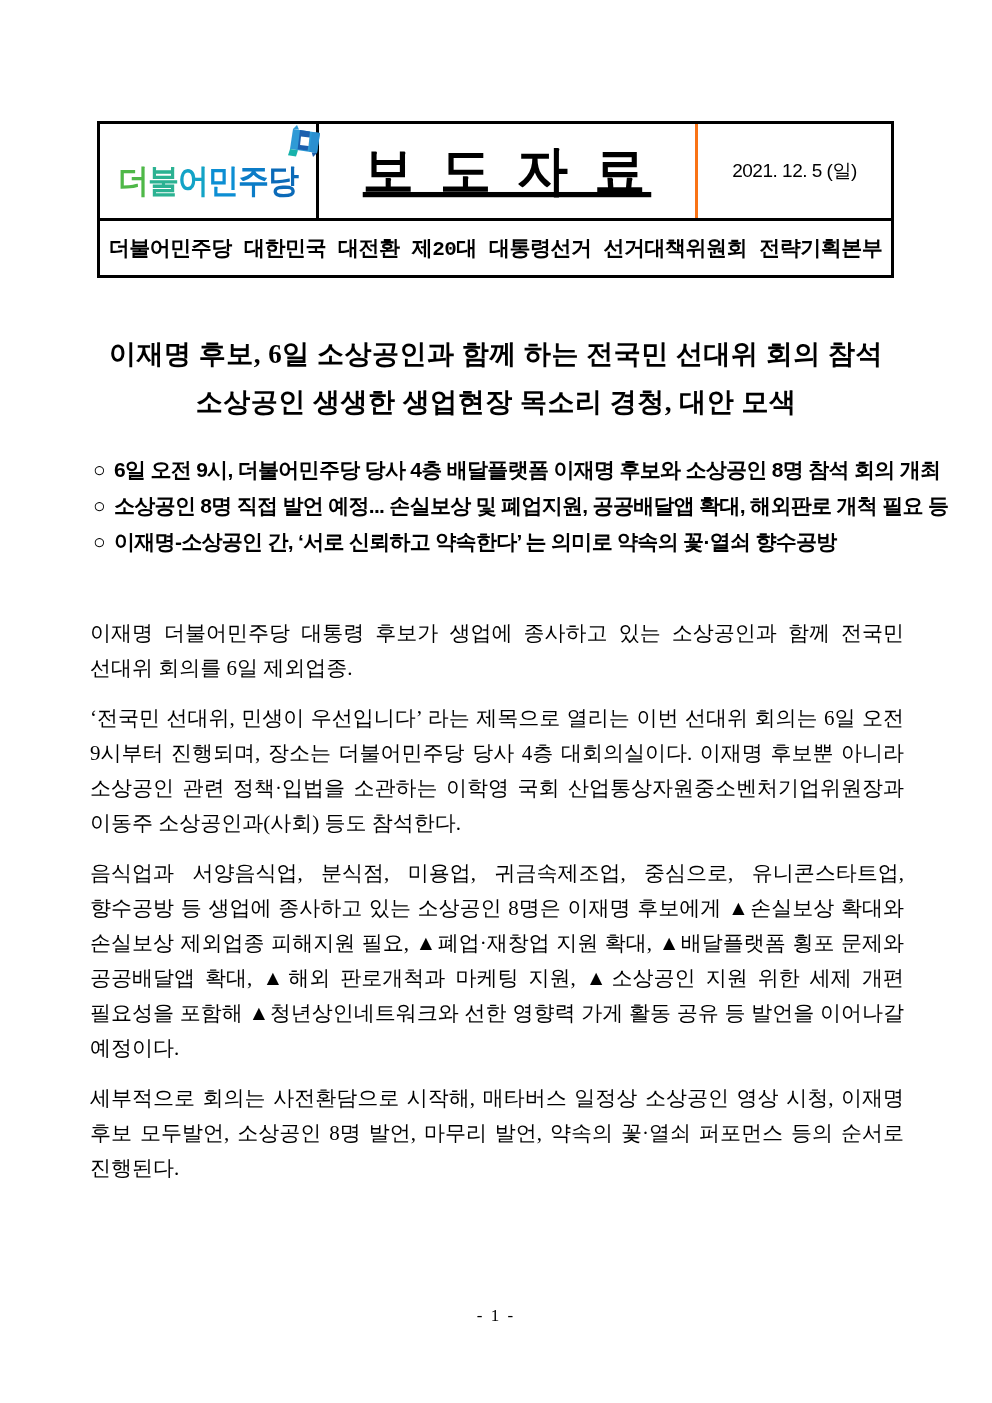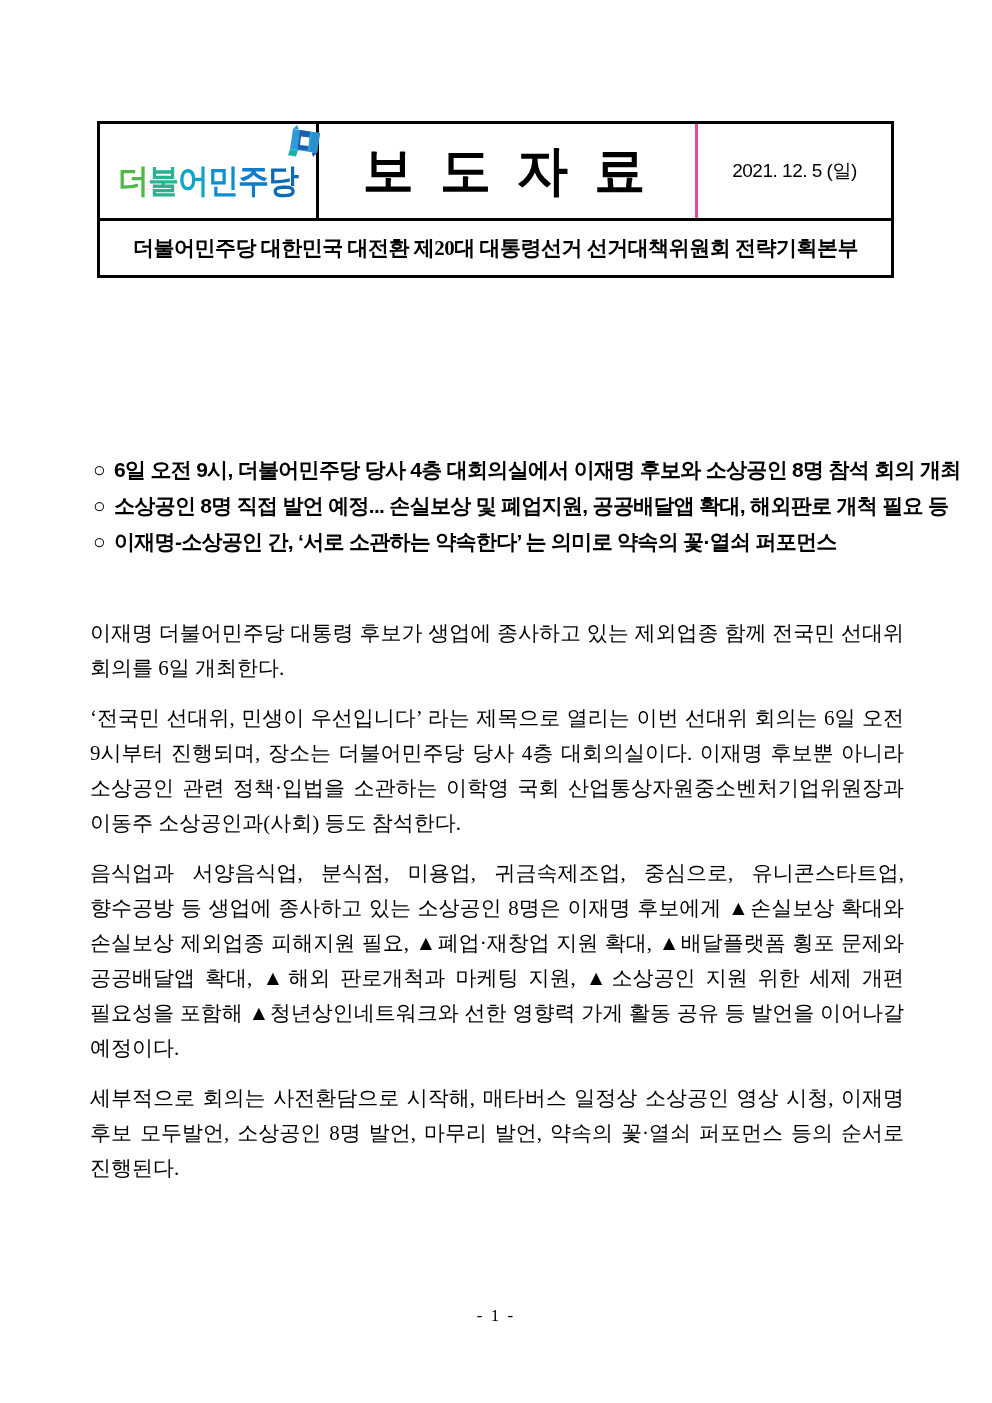--- a/index.html
+++ b/index.html
@@ -14,21 +14,21 @@
   .page { width: 992px; height: 1403px; position: relative; background: #fff; }
 
   
   .header-box {
     position: absolute; left: 97px; top: 121px; width: 797px;
     border: 3px solid #000; background: #fff;
   }
   .header-top { display: flex; height: 97px; border-bottom: 3px solid #000; }
   .cell { display: flex; align-items: center; justify-content: center; }
   .logo-cell { width: 219px; border-right: 3px solid #000; position: relative; }
-  .title-cell { flex: 1; border-right: 3px solid #ec4899; }
+  .title-cell { flex: 1; border-right: 3px solid #f97316; text-decoration: underline; }
   .date-cell { width: 193px; }
 
   .logo-wrap { position: relative; padding-top: 18px; }
   .logo-text {
     font-family: "Liberation Sans", "DejaVu Sans", sans-serif;
     font-weight: 900; font-size: 31px; letter-spacing: -1px;
     line-height: 1; transform: scaleY(1.08);
   }
   .flag-icon { position: absolute; top: -24px; right: -26px; }
 
@@ -36,21 +36,21 @@
     font-family: "Liberation Sans", "DejaVu Sans", sans-serif;
     font-weight: 900; font-size: 51px; letter-spacing: 6px;
     transform: scaleY(1.05); white-space: nowrap;
   }
   .press-date {
     font-family: "Liberation Sans", "DejaVu Sans", sans-serif;
     font-weight: 400; font-size: 19px; letter-spacing: -0.5px;
   }
   .header-bottom {
     height: 54px; display: flex; align-items: center; justify-content: center;
-    font-family: Liberation Serif, serif;
+    font-family: Liberation Mono, monospace;
     font-weight: 600; font-size: 21px; letter-spacing: -0.5px;
   }
 
   
   .headline {
     position: absolute; left: 90px; top: 330px; width: 812px;
     text-align: center;
     font-weight: 700; font-size: 27px; letter-spacing: 0.5px;
   }
   .headline .h-line { line-height: 48px; }
@@ -109,38 +109,42 @@
       </div>
       <div class="cell date-cell">
         <span class="press-date">2021. 12. 5 (일)</span>
       </div>
     </div>
     <div class="header-bottom">
       <span>더불어민주당 대한민국 대전환 제20대 대통령선거 선거대책위원회 전략기획본부</span>
     </div>
   </div>
 
+  <div class="headline">
+    <div class="h-line">이재명 후보, 6일 소상공인과 함께 하는 전국민 선대위 회의 참석</div>
+    <div class="h-line">소상공인 생생한 생업현장 목소리 경청, 대안 모색</div>
+  </div>
 
   <div class="bullets">
     <div class="bullet-row">
       <span class="bullet-marker">○</span>
-      <span>6일 오전 9시, 더불어민주당 당사 4층 대회의실에서 이재명 후보와 소상공인 8명 참석 회의 개최</span>
+      <span>6일 오전 9시, 더불어민주당 당사 4층 배달플랫폼 이재명 후보와 소상공인 8명 참석 회의 개최</span>
     </div>
     <div class="bullet-row">
       <span class="bullet-marker">○</span>
       <span>소상공인 8명 직접 발언 예정... 손실보상 및 폐업지원, 공공배달앱 확대, 해외판로 개척 필요 등</span>
     </div>
     <div class="bullet-row">
       <span class="bullet-marker">○</span>
-      <span>이재명-소상공인 간, ‘서로 소관하는 약속한다’ 는 의미로 약속의 꽃·열쇠 퍼포먼스</span>
+      <span>이재명-소상공인 간, ‘서로 신뢰하고 약속한다’ 는 의미로 약속의 꽃·열쇠 향수공방</span>
     </div>
   </div>
 
   <div class="body-text">
-    <p>이재명 더불어민주당 대통령 후보가 생업에 종사하고 있는 제외업종 함께 전국민 선대위 회의를 6일 개최한다.</p>
+    <p>이재명 더불어민주당 대통령 후보가 생업에 종사하고 있는 소상공인과 함께 전국민 선대위 회의를 6일 제외업종.</p>
     <p>‘전국민 선대위, 민생이 우선입니다’ 라는 제목으로 열리는 이번 선대위 회의는 6일 오전 9시부터 진행되며, 장소는 더불어민주당 당사 4층 대회의실이다. 이재명 후보뿐 아니라 소상공인 관련 정책·입법을 소관하는 이학영 국회 산업통상자원중소벤처기업위원장과 이동주 소상공인과(사회) 등도 참석한다.</p>
     <p>음식업과 서양음식업, 분식점, 미용업, 귀금속제조업, 중심으로, 유니콘스타트업, 향수공방 등 생업에 종사하고 있는 소상공인 8명은 이재명 후보에게 ▲손실보상 확대와 손실보상 제외업종 피해지원 필요, ▲폐업·재창업 지원 확대, ▲배달플랫폼 횡포 문제와 공공배달앱 확대, ▲해외 판로개척과 마케팅 지원, ▲소상공인 지원 위한 세제 개편 필요성을 포함해 ▲청년상인네트워크와 선한 영향력 가게 활동 공유 등 발언을 이어나갈 예정이다.</p>
     <p>세부적으로 회의는 사전환담으로 시작해, 매타버스 일정상 소상공인 영상 시청, 이재명 후보 모두발언, 소상공인 8명 발언, 마무리 발언, 약속의 꽃·열쇠 퍼포먼스 등의 순서로 진행된다.</p>
   </div>
 
   <div class="page-footer">- 1 -</div>
 
 </div>
 
 </body></html>

